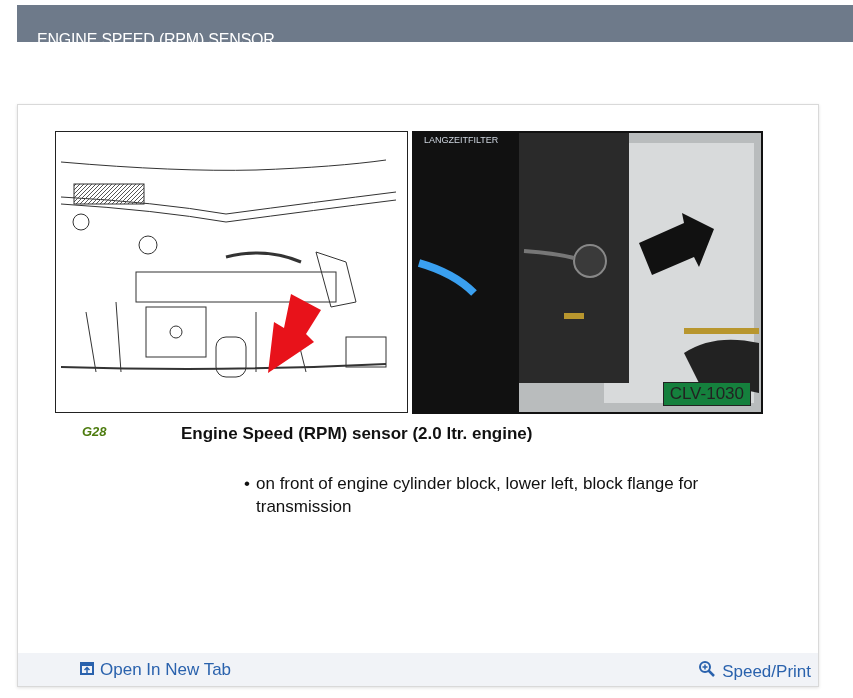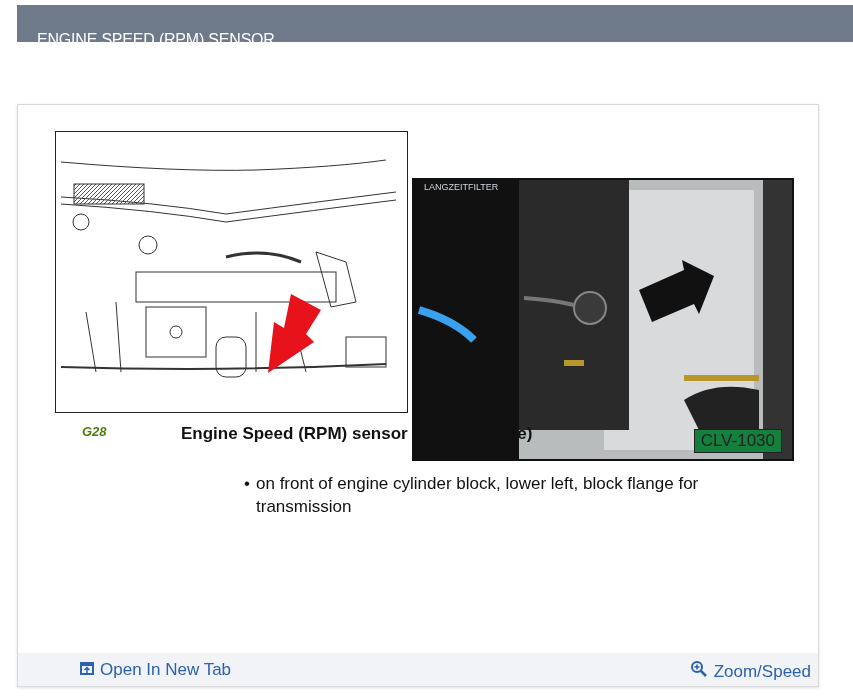--- a/index.html
+++ b/index.html
@@ -8,22 +8,22 @@
   .header-bar { position: absolute; left: 17px; top: 5px; width: 836px; height: 37px;
                 background: #6e7a8a; color: #ffffff; }
   .header-title { position: absolute; left: 20px; top: 26px; font-size: 16px;
                   letter-spacing: -0.2px; }
   .card { position: absolute; left: 17px; top: 104px; width: 800px; height: 581px;
           background: #ffffff; border: 1px solid #d9d9d9;
           box-shadow: 0 1px 3px rgba(0,0,0,0.12); }
   .figure { position: absolute; left: 37px; top: 26px; width: 712px; height: 283px; }
   .diagram { position: absolute; left: 0; top: 0; width: 351px; height: 280px;
              border: 1.5px solid #222; background: #fff; overflow: hidden; }
-  .photo { position: absolute; left: 357px; top: 0; width: 382px; height: 283px;
-           background: #333; border: 2px solid #111; box-sizing: border-box; overflow: hidden; margin-top: 47px; }
+  .photo { position: absolute; left: 357px; top: 0; width: 351px; height: 283px;
+           background: #333; border: 2px solid #111; box-sizing: border-box; overflow: hidden; }
   .photo-label { position: absolute; right: 10px; bottom: 6px; background: #15803d;
                  border: 1px solid #222; color: #222; font-size: 17px; padding: 1px 6px; }
   .caption-code { position: absolute; left: 64px; top: 319px; font-size: 13px; font-weight: bold;
                   color: #4d7c0f; font-style: italic; }
   .caption-title { position: absolute; left: 163px; top: 319px; font-size: 17px; font-weight: bold;
                    color: #111; }
   .bullet { position: absolute; left: 226px; top: 367px; width: 520px; font-size: 17px;
             color: #111; line-height: 23px; padding-left: 12px; }
   .bullet-dot { position: absolute; left: 0; top: 0; }
   .footer { position: absolute; left: 0; bottom: 0; width: 800px; height: 33px;
@@ -109,16 +109,16 @@
       <span>Open In New Tab</span>
     </a>
     <a class="footer-link zoom-print">
       <span class="icon">
         <svg width="18" height="18" viewBox="0 0 18 18">
           <circle cx="7" cy="7" r="5" fill="none" stroke="#2a62ad" stroke-width="2"></circle>
           <path d="M7 4.5 V9.5 M4.5 7 H9.5" stroke="#2a62ad" stroke-width="1.5"></path>
           <path d="M10.5 10.5 L16 16" stroke="#2a62ad" stroke-width="2.5"></path>
         </svg>
       </span>
-      <span>Zoom/Speed</span>
+      <span>Speed/Print</span>
     </a>
   </div>
 </div>
 
 </body></html>

